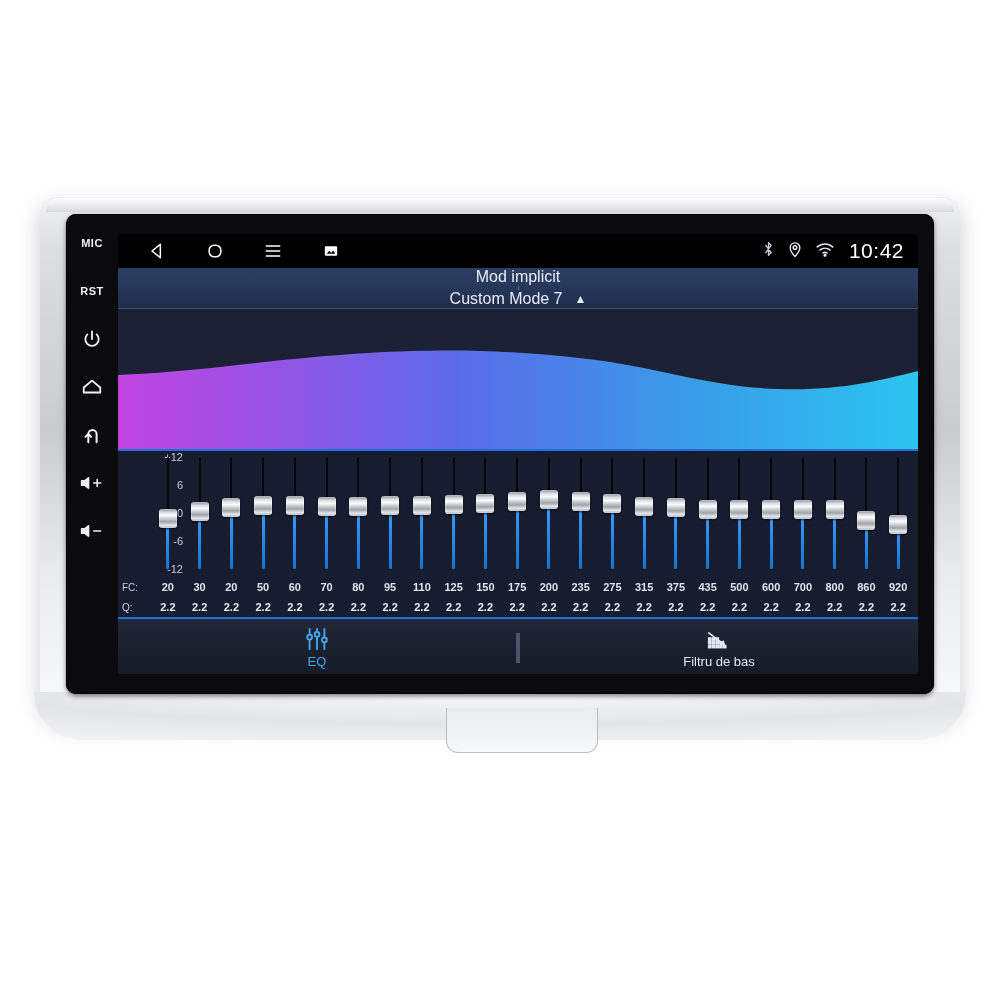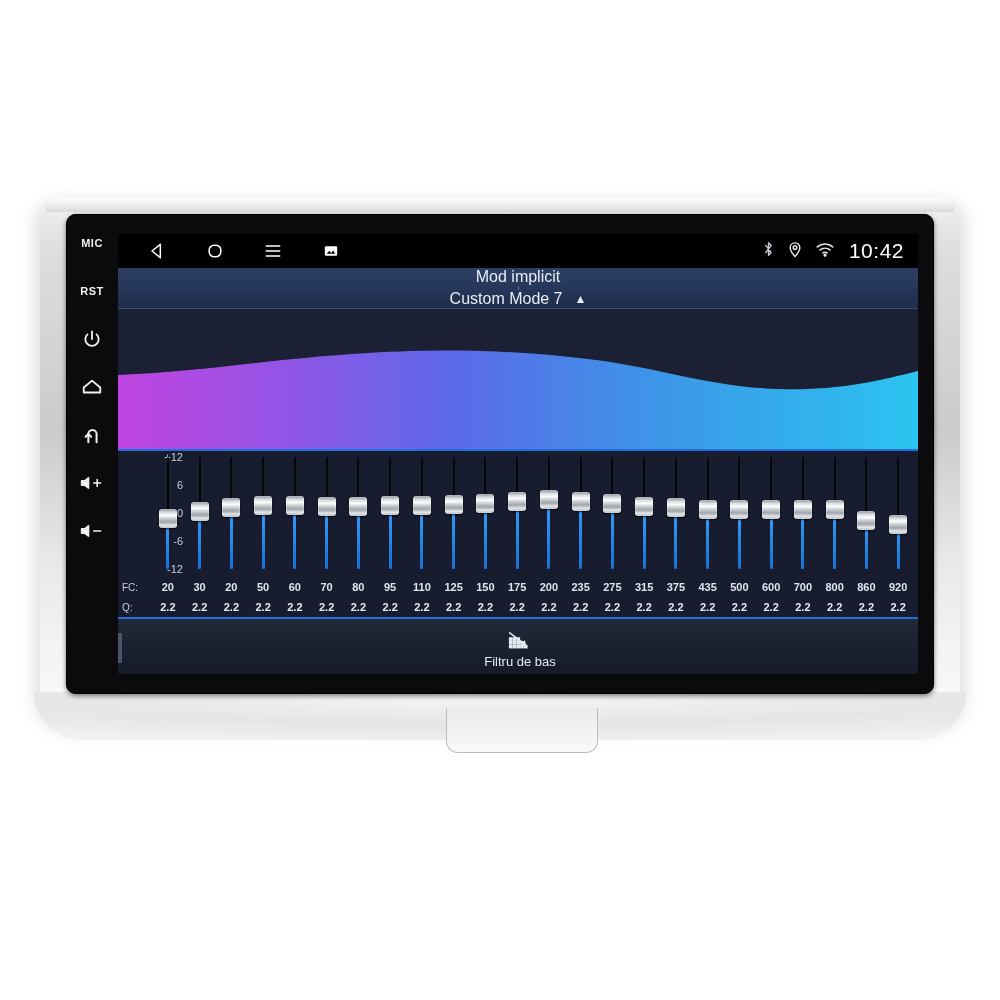--- a/index.html
+++ b/index.html
@@ -462,20 +462,31 @@
                   <div class="cell q">2.2</div>
                   <div class="cell q">2.2</div>
                   <div class="cell q">2.2</div>
                 </div>
             </div>
           </div>
         </div>
       </div>
 
       <div class="bottomnav">
+          <div class="navitem active">
+            <div class="navicon">
+              <svg width="26" height="24" viewBox="0 0 28 26" fill="none" stroke="#3fa9f5" stroke-width="2" stroke-linecap="round">
+      <path d="M6 2v6M6 14v10M14 2v3M14 11v13M22 2v9M22 17v7"></path>
+      <circle cx="6" cy="11" r="2.6"></circle>
+                <circle cx="14" cy="8" r="2.6"></circle>
+                <circle cx="22" cy="14" r="2.6"></circle>
+    </svg>
+            </div>
+            <div>EQ</div>
+          </div>
           <div class="navsep"></div>
           <div class="navsep"></div>
           <div class="navsep"></div>
           <div class="navsep"></div>
           <div class="navitem">
             <div class="navicon">
               <svg width="28" height="24" viewBox="0 0 30 24" fill="none" stroke="#e4e8f0" stroke-width="1.8" stroke-linecap="round">
       <path d="M4 5.5 L20 17.5"></path>
       <path d="M15.5 18.6 L21.5 18.8 L20.2 13" fill="#e4e8f0" stroke="none"></path>
       <g fill="#e4e8f0">

